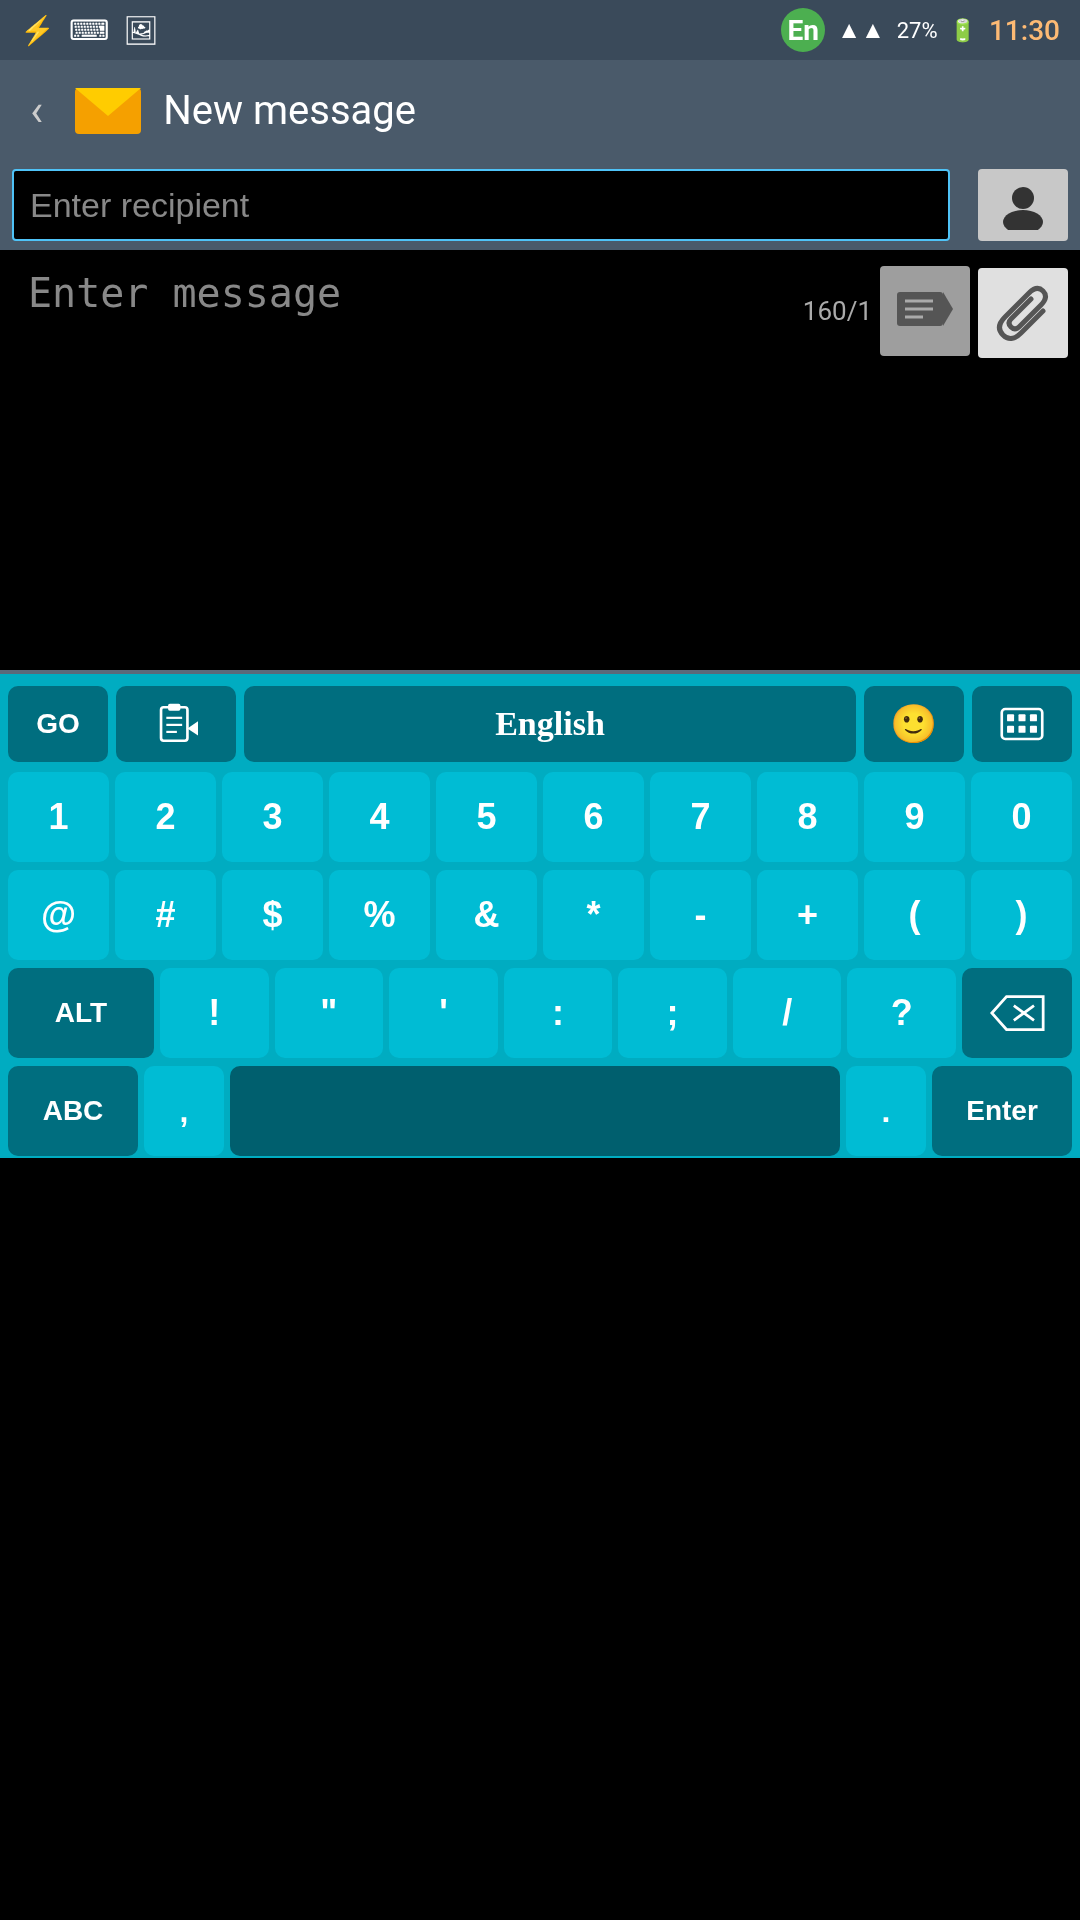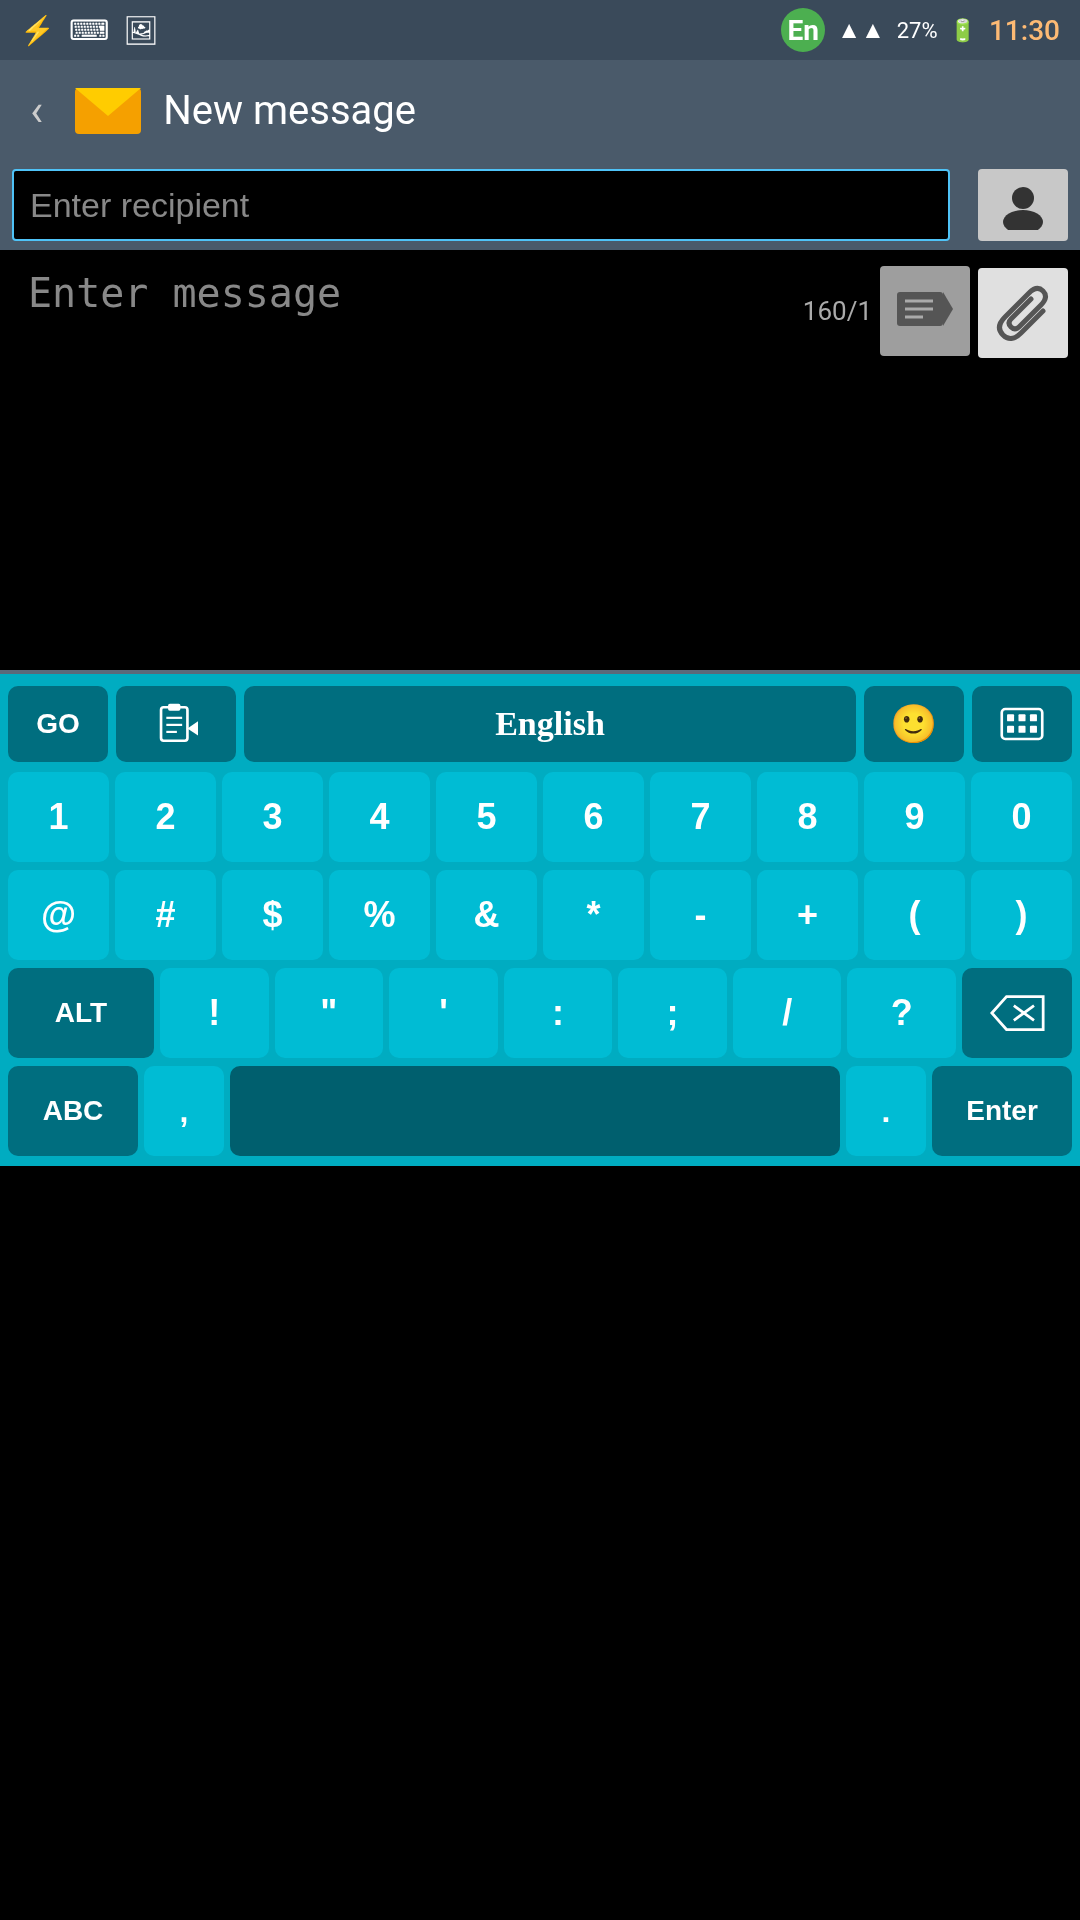--- a/index.html
+++ b/index.html
@@ -290,21 +290,21 @@
       width: 80px;
       flex: none;
       font-size: 32px;
     }
     .kb-key-period {
       width: 80px;
       flex: none;
       font-size: 32px;
     }
     .kb-bottom-row {
-      padding-bottom: 10px;
+      padding-bottom: 2px;
     }
   </style>
 </head>
 <body>
 
 <div id="status-bar">
   <div class="status-icons-left">
     <span class="status-icon">⚡</span>
     <span class="status-icon">⌨</span>
     <span class="status-icon">🖼</span>

